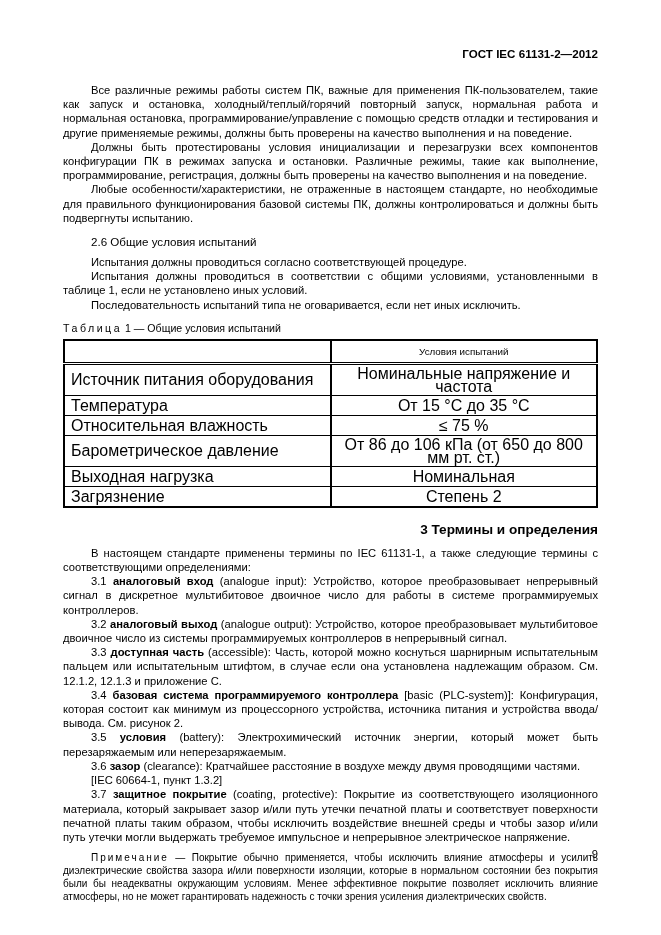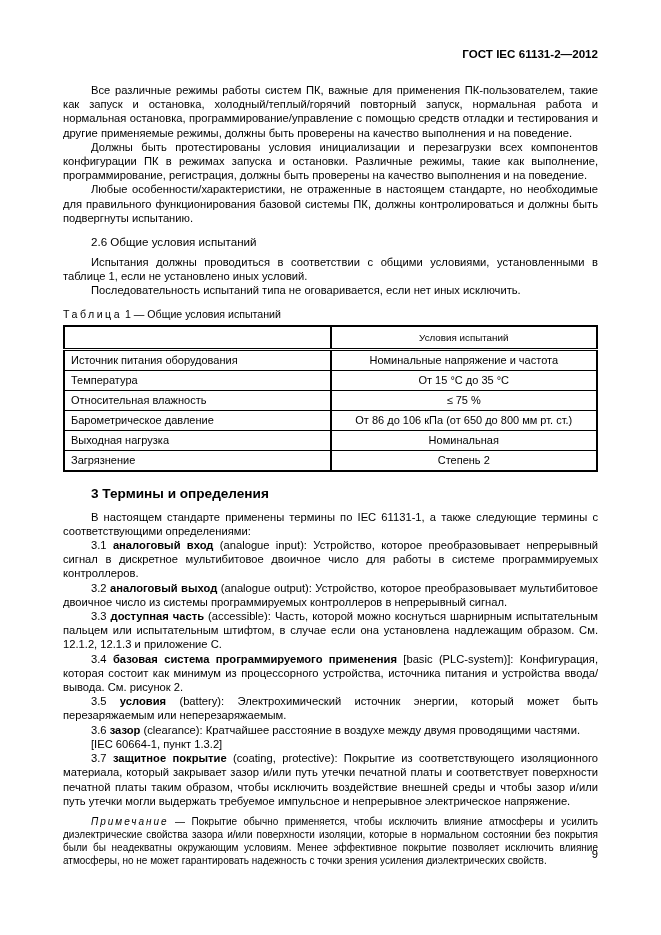--- a/index.html
+++ b/index.html
@@ -36,35 +36,36 @@
     font-weight:normal;
     margin:9px 0 6px 0;
     text-indent:28px;
   }
   h2.main {
     font-size:13.6px;
     line-height:17px;
     font-weight:bold;
     margin:13px 0 8px 0;
     text-indent:28px;
+    text-align:right;
   }
   .tbl-caption {
     font-size:10.6px;
     line-height:14px;
     margin:9px 0 4px 0;
   }
   .tbl-caption .sp { letter-spacing:2.5px; }
   table.gost {
     border-collapse:collapse;
     width:100%;
     table-layout:fixed;
   }
   table.gost td, table.gost th {
     border:1px solid #000;
-    font-size:11px;
+    font-size:16px;
     line-height:13px;
     padding:2px 6px;
     font-weight:normal;
   }
   table.gost { border:2px solid #000;padding-left:23px; }
   table.gost .col-r { border-left:2px solid #000; }
   table.gost thead th {
     height:17px;
     font-size:9.8px;
     text-align:center;
@@ -80,41 +81,42 @@
     text-indent:28px;
   }
   p.term b { font-weight:bold; }
   p.note {
     margin:7px 0 0 0;
     font-size:10px;
     line-height:13px;
     text-align:justify;
     text-indent:28px;
   }
-  p.note .sp { letter-spacing:2px;font-style:italic; }
+  p.note .sp { letter-spacing:2px; }
   .page-number {
     position:absolute;
     right:63px; top:848px;
     font-size:11.2px;
   }
 </style>
 </head>
 <body>
 
 <div class="page">
   <div class="content">
 
     <div class="doc-code">ГОСТ  IEC 61131-2—2012</div>
 
     <p class="body">Все различные режимы работы систем ПК, важные для применения ПК-пользователем, такие как запуск и остановка, холодный/теплый/горячий повторный запуск, нормальная работа и нормальная остановка, программирование/управление с помощью средств отладки и тестирования и другие применяемые режимы, должны быть проверены на качество выполнения и на поведение.</p>
     <p class="body">Должны быть протестированы условия инициализации и перезагрузки всех компонентов конфигурации ПК в режимах запуска и остановки. Различные режимы, такие как выполнение, программирование, регистрация, должны быть проверены на качество выполнения и на поведение.</p>
     <p class="body">Любые особенности/характеристики, не отраженные в настоящем стандарте, но необходимые для правильного функционирования базовой системы ПК, должны контролироваться и должны быть подвергнуты испытанию.</p>
 
     <h3 class="sub">2.6 Общие условия испытаний</h3>
 
+    <p class="body">Испытания должны проводиться согласно соответствующей процедуре.</p>
     <p class="body">Испытания должны проводиться в соответствии с общими условиями, установленными в таблице 1, если не установлено иных условий.</p>
     <p class="body">Последовательность испытаний типа не оговаривается, если нет иных исключить.</p>
 
     <div class="tbl-caption"><span class="sp">Таблица</span> <span>1 — Общие условия испытаний</span></div>
 
     <table class="gost">
       <thead>
         <tr>
           <th></th>
           <th class="col-r">Условия испытаний</th>
@@ -148,21 +150,21 @@
       </tbody>
     </table>
 
     <h2 class="main">3 Термины и определения</h2>
 
     <p class="body">В настоящем стандарте применены термины по IEC 61131-1, а также следующие термины с соответствующими определениями:</p>
 
     <p class="term"><span>3.1</span> <b>аналоговый вход</b><span> (analogue input): Устройство, которое преобразовывает непрерывный сигнал в дискретное мультибитовое двоичное число для работы в системе программируемых контроллеров.</span></p>
     <p class="term"><span>3.2</span> <b>аналоговый выход</b><span> (analogue output): Устройство, которое преобразовывает мультибитовое двоичное число из системы программируемых контроллеров в непрерывный сигнал.</span></p>
     <p class="term"><span>3.3</span> <b>доступная часть</b><span> (accessible): Часть, которой можно коснуться шарнирным испытательным пальцем или испытательным штифтом, в случае если она установлена надлежащим образом. См. 12.1.2, 12.1.3 и приложение С.</span></p>
-    <p class="term"><span>3.4</span> <b>базовая система программируемого применения</b><span> [basic (PLC-system)]: Конфигурация, которая состоит как минимум из процессорного устройства, источника питания и устройства ввода/вывода. См. рисунок 2.</span></p>
+    <p class="term"><span>3.4</span> <b>базовая система программируемого контроллера</b><span> [basic (PLC-system)]: Конфигурация, которая состоит как минимум из процессорного устройства, источника питания и устройства ввода/вывода. См. рисунок 2.</span></p>
     <p class="term"><span>3.5</span> <b>условия</b><span> (battery): Электрохимический источник энергии, который может быть перезаряжаемым или неперезаряжаемым.</span></p>
     <p class="term"><span>3.6</span> <b>зазор</b><span> (clearance): Кратчайшее расстояние в воздухе между двумя проводящими частями.</span></p>
     <p class="term">[IEC 60664-1, пункт 1.3.2]</p>
     <p class="term"><span>3.7</span> <b>защитное покрытие</b><span> (coating, protective): Покрытие из соответствующего изоляционного материала, который закрывает зазор и/или путь утечки печатной платы и соответствует поверхности печатной платы таким образом, чтобы исключить воздействие внешней среды и чтобы зазор и/или путь утечки могли выдержать требуемое импульсное и непрерывное электрическое напряжение.</span></p>
 
     <p class="note"><span class="sp">Примечание</span> <span>— Покрытие обычно применяется, чтобы исключить влияние атмосферы и усилить диэлектрические свойства зазора и/или поверхности изоляции, которые в нормальном состоянии без покрытия были бы неадекватны окружающим условиям. Менее эффективное покрытие позволяет исключить влияние атмосферы, но не может гарантировать надежность с точки зрения усиления диэлектрических свойств.</span></p>
 
   </div>
 
   <div class="page-number">9</div>

